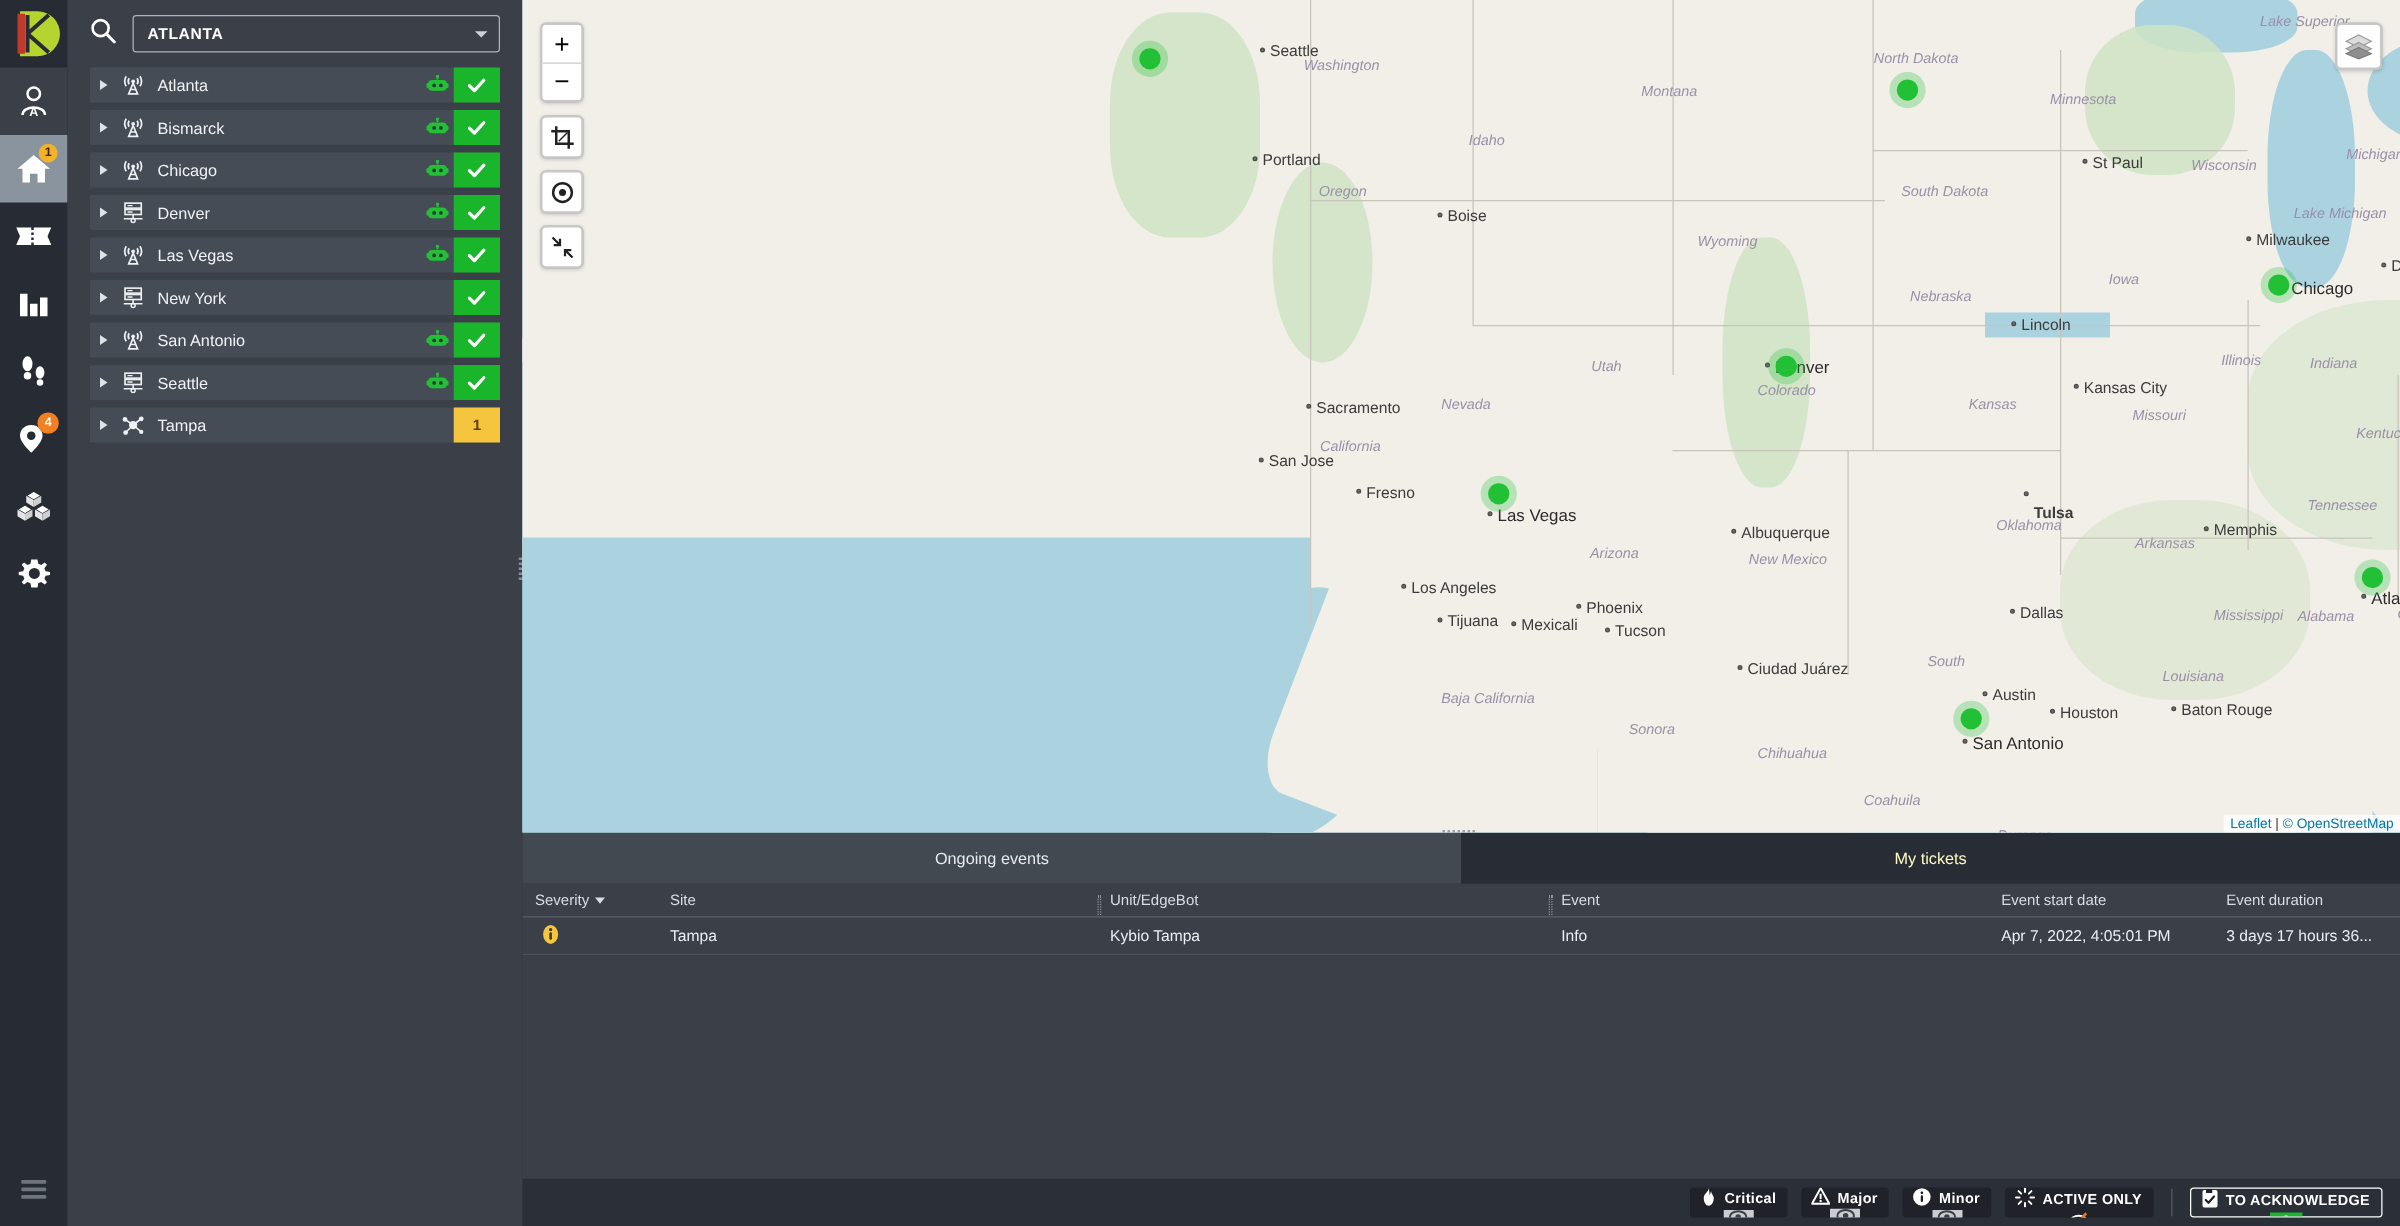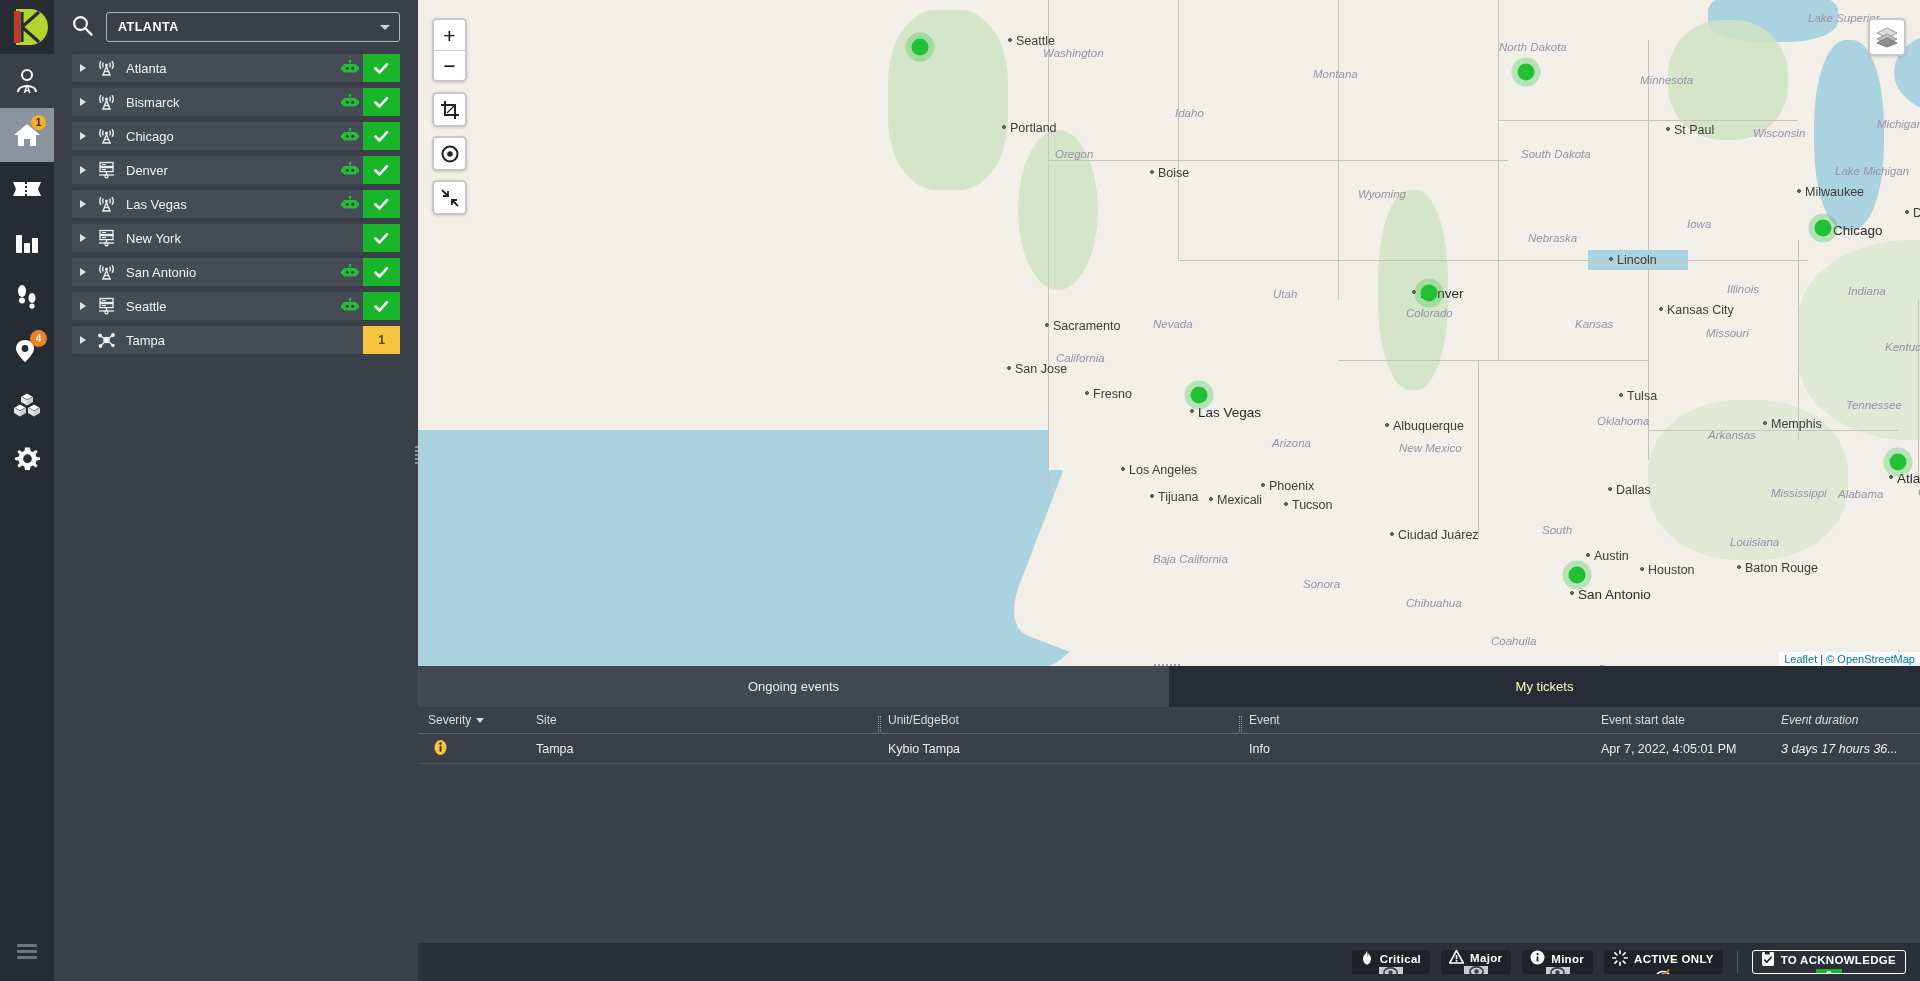--- a/index.html
+++ b/index.html
@@ -222,21 +222,21 @@
   .sort-caret {
     width: 0; height: 0;
     border-left: 4px solid transparent; border-right: 4px solid transparent;
     border-top: 5px solid #d9dde2;
   }
   .c-sev { flex: 0 0 108px; }
   .c-site { flex: 0 0 352px; }
   .c-unit { flex: 0 0 361px; }
   .c-event { flex: 0 0 352px; }
   .c-start { flex: 0 0 180px; }
-  .c-dur { flex: 1 1 auto; font-style: italic; }
+  .c-dur { flex: 1 1 auto; }
   .tbl-row {
     display: flex; height: 30px; align-items: center;
     color: #eceff2; font-size: 12.5px;
     border-bottom: 1px solid #4b515a;
     cursor: pointer;
   }
   .td { padding-left: 10px; overflow: hidden; white-space: nowrap; }
   .sev-ico { padding-left: 14px; }
 
   
@@ -732,21 +732,21 @@
           <div class="maplabel state" style="left: 1335px; top: 127px;">Wisconsin</div>
           <div class="maplabel state" style="left: 1459px; top: 118px;">Michigan</div>
           <div class="maplabel state" style="left: 940px; top: 188px;">Wyoming</div>
           <div class="maplabel state" style="left: 1110px; top: 232px;">Nebraska</div>
           <div class="maplabel state" style="left: 1269px; top: 218px;">Iowa</div>
           <div class="maplabel state" style="left: 735px; top: 318px;">Nevada</div>
           <div class="maplabel state" style="left: 855px; top: 288px;">Utah</div>
           <div class="maplabel state" style="left: 988px; top: 307px;">Colorado</div>
           <div class="maplabel state" style="left: 1157px; top: 318px;">Kansas</div>
           <div class="maplabel state" style="left: 1288px; top: 327px;">Missouri</div>
-          <div class="maplabel state" style="left: 1309px; top: 283px;">Illinois</div>
+          <div class="maplabel state" style="left: 1359px; top: 283px;">Illinois</div>
           <div class="maplabel state" style="left: 1430px; top: 285px;">Indiana</div>
           <div class="maplabel state" style="left: 1467px; top: 341px;">Kentucky</div>
           <div class="maplabel state" style="left: 638px; top: 352px;">California</div>
           <div class="maplabel state" style="left: 854px; top: 437px;">Arizona</div>
           <div class="maplabel state" style="left: 981px; top: 442px;">New Mexico</div>
           <div class="maplabel state" style="left: 1179px; top: 415px;">Oklahoma</div>
           <div class="maplabel state" style="left: 1290px; top: 429px;">Arkansas</div>
           <div class="maplabel state" style="left: 1428px; top: 399px;">Tennessee</div>
           <div class="maplabel state" style="left: 1500px; top: 486px;">Georgia</div>
           <div class="maplabel state" style="left: 1420px; top: 488px;">Alabama</div>
@@ -771,21 +771,21 @@
           <div class="maplabel city" style="left: 1387px; top: 185px;">Milwaukee</div>
           <div class="citydot" style="left: 1379px; top: 189px;"></div>
           <div class="maplabel bigcity" style="left: 1415px; top: 223px;">Chicago</div>
           <div class="citydot" style="left: 1407px; top: 227px;"></div>
           <div class="maplabel city" style="left: 1495px; top: 206px;">Detroit</div>
           <div class="citydot" style="left: 1487px; top: 210px;"></div>
           <div class="maplabel bigcity" style="left: 1479px; top: 471px;">Atlanta</div>
           <div class="citydot" style="left: 1471px; top: 475px;"></div>
           <div class="maplabel city" style="left: 1353px; top: 417px;">Memphis</div>
           <div class="citydot" style="left: 1345px; top: 421px;"></div>
-          <div class="maplabel city" style="left: 1209px; top: 389px;">Tulsa</div>
+          <div class="maplabel city" style="left: 1209px; top: 403px; font-weight: bold;">Tulsa</div>
           <div class="citydot" style="left: 1201px; top: 393px;"></div>
           <div class="maplabel city" style="left: 1249px; top: 303px;">Kansas City</div>
           <div class="citydot" style="left: 1241px; top: 307px;"></div>
           <div class="maplabel city" style="left: 1199px; top: 253px;">Lincoln</div>
           <div class="citydot" style="left: 1191px; top: 257px;"></div>
           <div class="maplabel bigcity" style="left: 1002px; top: 286px;">Denver</div>
           <div class="citydot" style="left: 994px; top: 290px;"></div>
           <div class="maplabel city" style="left: 635px; top: 319px;">Sacramento</div>
           <div class="citydot" style="left: 627px; top: 323px;"></div>
           <div class="maplabel city" style="left: 597px; top: 362px;">San Jose</div>

